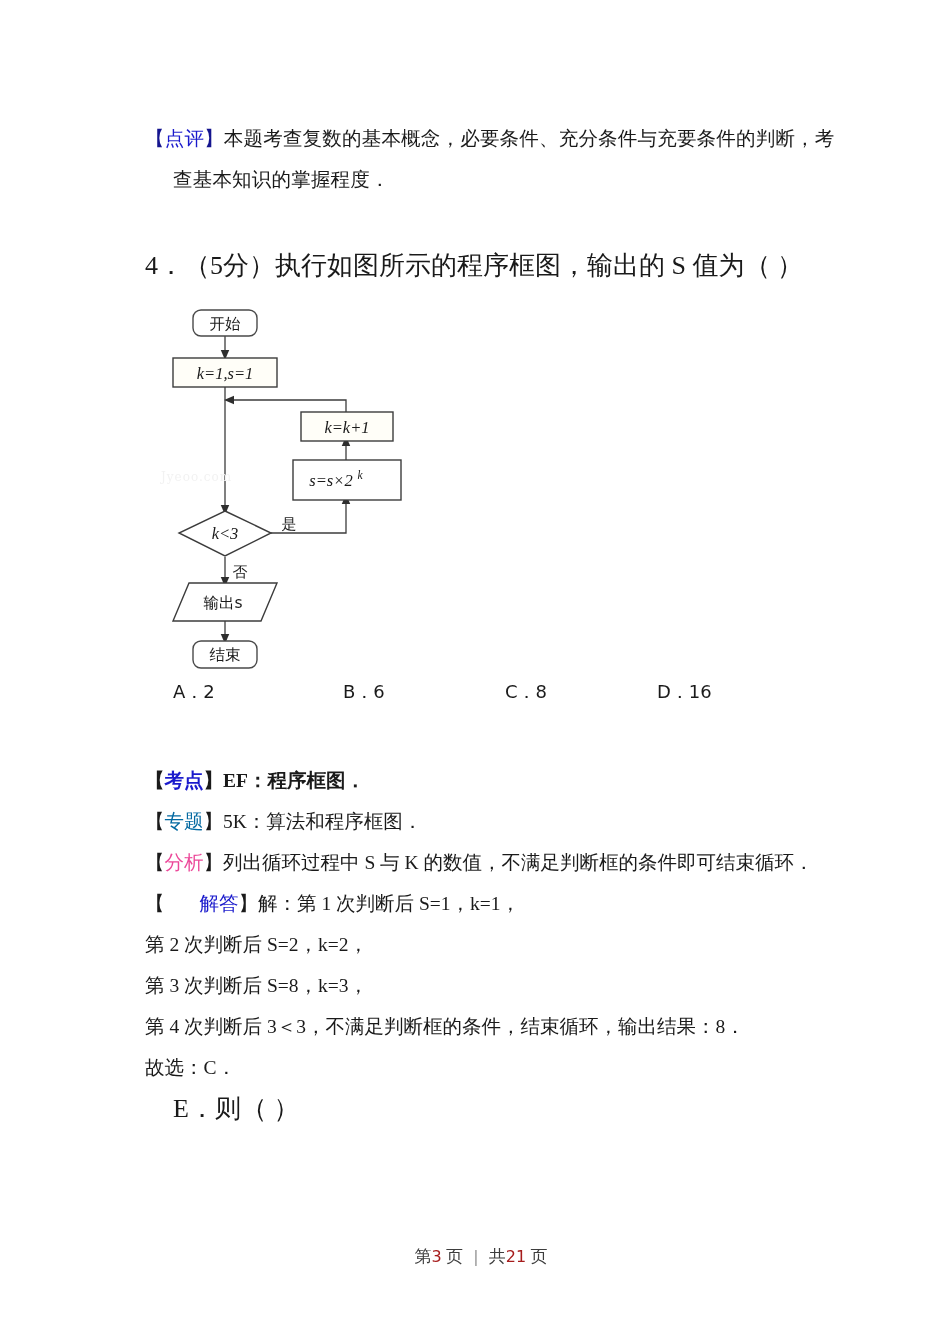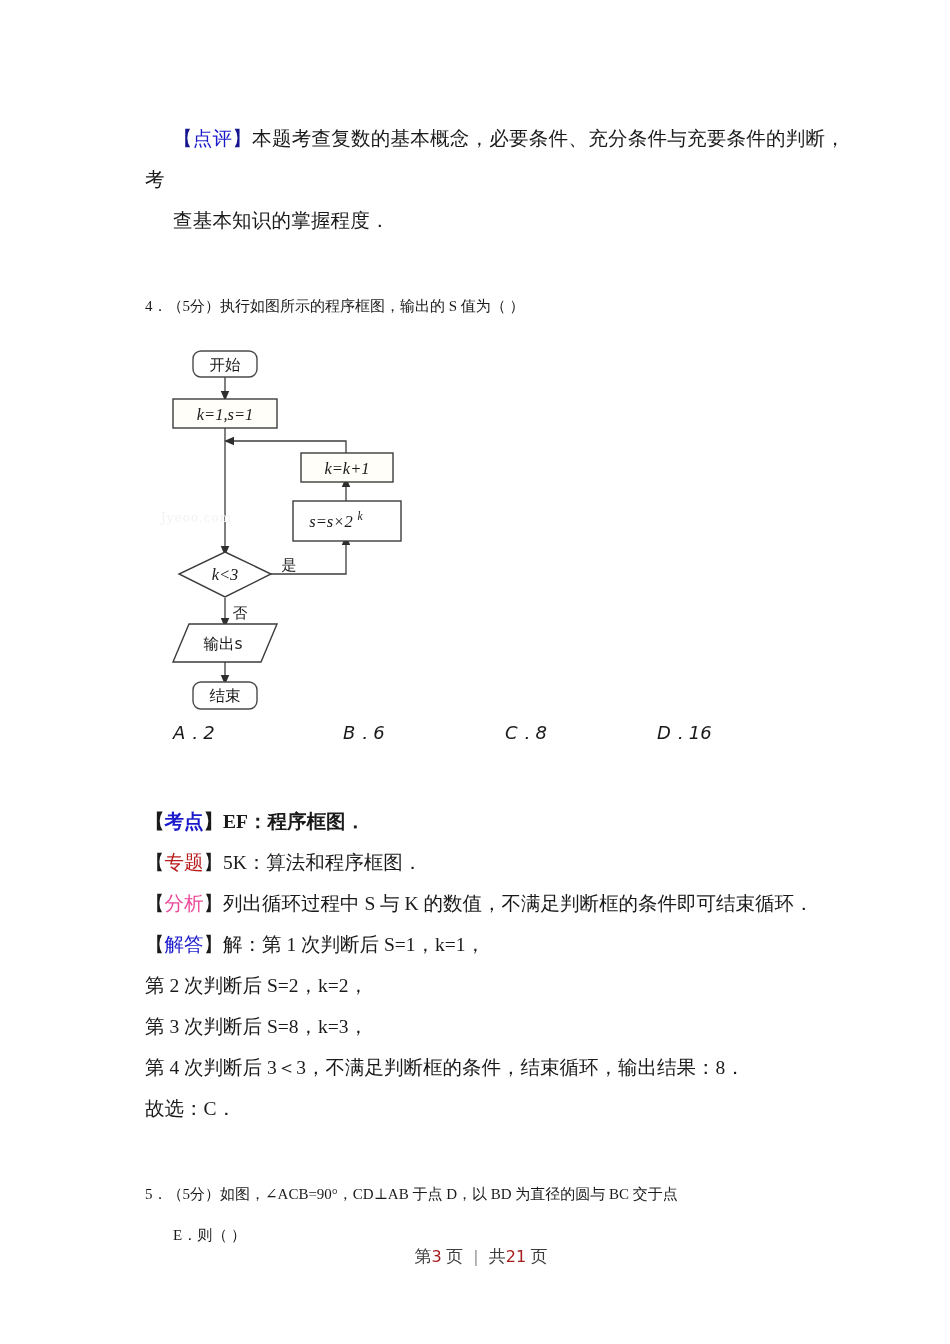--- a/index.html
+++ b/index.html
@@ -30,30 +30,29 @@
   
   .para {
     font-size: 19.5px;
     line-height: 41px;
     letter-spacing: 0.2px;
     text-align: justify;
     white-space: normal;
   }
   .para .brk {
     color: #15158f;
-    margin-left: 28px;
   }
   .indent {
     text-indent: 0;
     padding-left: 28px;
   }
 
   
   .qline {
-    font-size: 15px;
+    font-size: 26px;
     line-height: 41px;
   }
 
   
   .options {
     position: relative;
     height: 38px;
     font-size: 19.5px;
   }
   .options .opt {
@@ -182,59 +181,56 @@
         <text x="87" y="285" font-family="'DejaVu Sans','Liberation Sans',sans-serif" font-size="15" text-anchor="middle" fill="#1a1a1a">否</text>
 
         <polygon points="36,291 124,291 108,329 20,329" fill="#ffffff" stroke="#3c3c3c" stroke-width="1.4"></polygon>
         <text x="70" y="316" font-family="'DejaVu Sans','Liberation Sans',sans-serif" font-size="15.5" text-anchor="middle" fill="#1a1a1a">输出s</text>
 
         <rect x="40" y="349" width="64" height="27" rx="8" ry="8" fill="#ffffff" stroke="#4a4a4a" stroke-width="1.4"></rect>
         <text x="72" y="368" font-family="'DejaVu Sans','Liberation Sans',sans-serif" font-size="15.5" text-anchor="middle" fill="#1a1a1a">结束</text>
       </svg>
     </div>
 
-    <div class="options" style="margin-top:8px;font-style:italic;">
+    <div class="options" style="margin-top:8px;">
       <span class="opt opt-a">A．2</span>
       <span class="opt opt-b">B．6</span>
       <span class="opt opt-c">C．8</span>
       <span class="opt opt-d">D．16</span>
     </div>
 
     <div class="sol" style="margin-top:42px;font-weight:bold;">
       <span class="brk"><span>【</span><span style="color: rgb(26, 26, 204);">考点</span><span>】</span></span><span>EF：程序框图．</span>
     </div>
 
     <div class="sol">
-      <span class="brk"><span>【</span><span style="color: #b91c1c;">专题</span><span>】</span></span><span>5K：算法和程序框图．</span>
+      <span class="brk"><span>【</span><span style="color: #0369a1;">专题</span><span>】</span></span><span>5K：算法和程序框图．</span>
     </div>
 
     <div class="sol">
       <span class="brk"><span>【</span><span style="color: #ec4899;">分析</span><span>】</span></span><span>列出循环过程中 S 与 K 的数值，不满足判断框的条件即可结束循环．</span>
     </div>
 
     <div class="sol">
-      <span class="brk"><span>【</span><span style="color: rgb(26, 26, 204);">解答</span><span>】</span></span><span>解：第 1 次判断后 S=1，k=1，</span>
+      <span class="brk"><span>【</span><span style="color: rgb(26, 26, 204); margin-left: 35px;">解答</span><span>】</span></span><span>解：第 1 次判断后 S=1，k=1，</span>
     </div>
     <div class="sol">
       <span>第 2 次判断后 S=2，k=2，</span>
     </div>
     <div class="sol">
       <span>第 3 次判断后 S=8，k=3，</span>
     </div>
     <div class="sol">
       <span>第 4 次判断后 3＜3，不满足判断框的条件，结束循环，输出结果：8．</span>
     </div>
     <div class="sol">
       <span>故选：C．</span>
     </div>
 
 
-    <div class="qline" style="margin-top:45px;">
-      <span>5．（5分）如图，∠ACB=90°，CD⊥AB 于点 D，以 BD 为直径的圆与 BC 交于点</span>
-    </div>
     <div class="qline indent">
       <span>E．则（      ）</span>
     </div>
 
   </div>
 
   <div class="footer">
     <span>第</span><span class="num">3</span>
     <span>页</span>
     <span class="sep">|</span>

